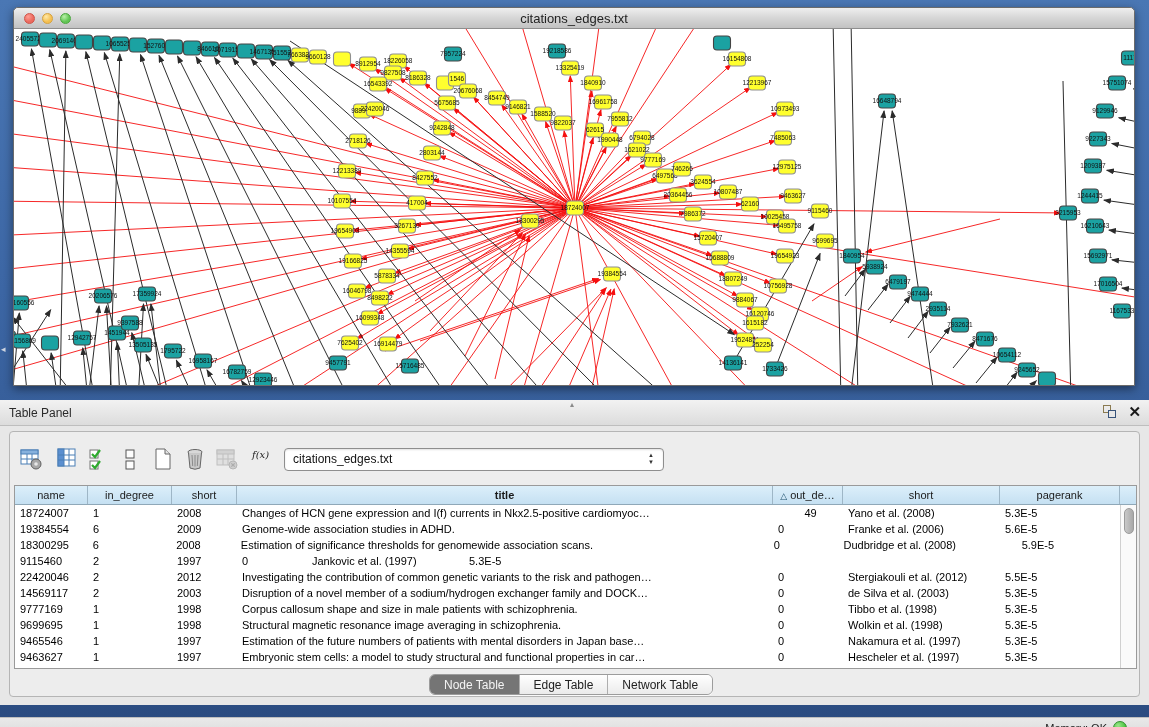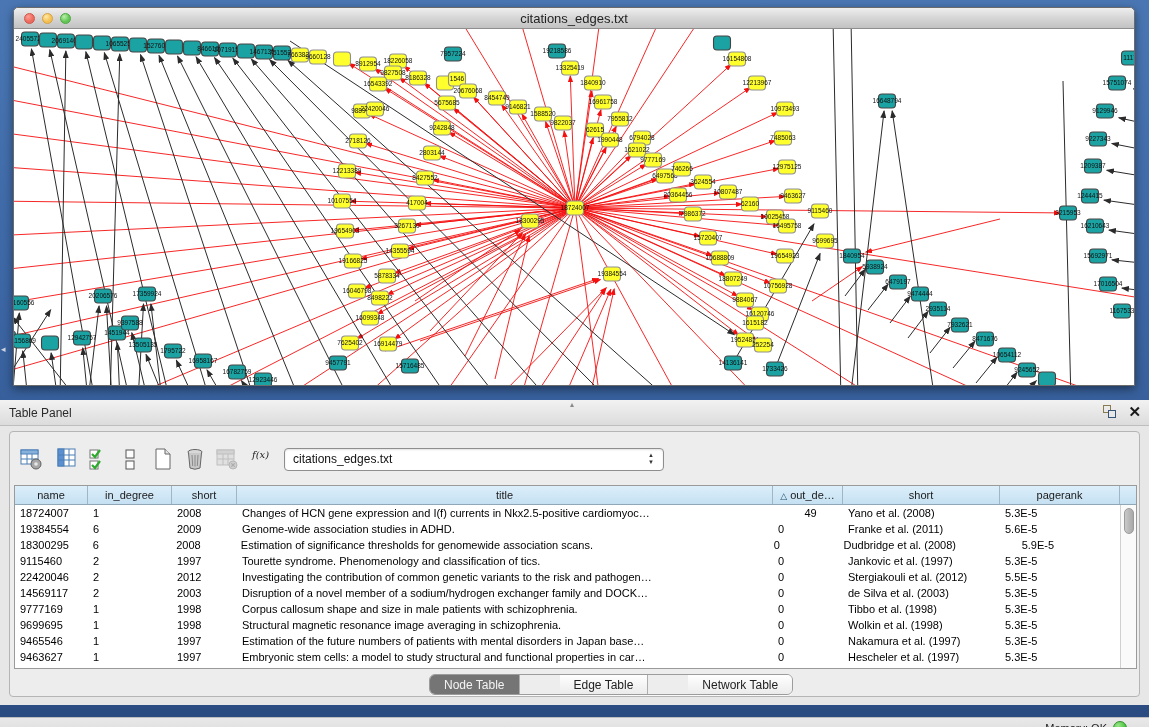--- a/index.html
+++ b/index.html
@@ -62,21 +62,21 @@
   .tr { display:flex; height:16px; }
   .td { font-size:11px; color:#000; line-height:16px; padding-left:5px;
     overflow:hidden; white-space:nowrap; }
   .vscroll { position:absolute; right:0; top:19px; bottom:0; width:16px;
     background:#fafafa; border-left:1px solid #d0d0d0; }
   .vthumb { position:absolute; left:2.5px; top:3px; width:10px; height:26px; border-radius:5px;
     background:linear-gradient(90deg,#c9c9c9,#a8a8a8); border:1px solid #9b9b9b; }
 
   .tabs { position:absolute; left:419px; top:242px; display:flex; height:21px;
     border:1px solid #9c9c9c; border-radius:6px; overflow:hidden;
-    box-shadow:0 1px 0 rgba(255,255,255,.7);gap:40px; }
+    box-shadow:0 1px 0 rgba(255,255,255,.7); }
   .tab { font-size:12px; padding:0 14px; line-height:20px; color:#222;
     background:linear-gradient(180deg,#ffffff,#ebebeb); border-right:1px solid #aeaeae; }
   .tab:last-child { border-right:none; }
   .tab.sel { background:#757575; color:#f4f4f4; }
 
   .statusbar { position:absolute; left:0; top:705px; width:1149px; height:22px;
     background:linear-gradient(180deg,#e9e9e9,#d9d9d9); border-top:1px solid #bfbfbf;margin-top:12px; }
   .mem { position:absolute; right:42px; top:4px; font-size:11px; color:#222; }
   .memdot { position:absolute; right:22px; top:3px; width:14px; height:14px; border-radius:50%;
     background:radial-gradient(circle at 35% 30%,#9ce58a,#44c33c 65%); border:1px solid #2f8f2b; }
@@ -607,58 +607,57 @@
           <span>citations_edges.txt</span>
           <span class="steppers">▲<br>▼</span>
         </div>
       </div>
 
       <div class="tframe">
         <div class="thead" id="thead">
             <div class="th" style="width: 73px;">name</div>
             <div class="th" style="width: 84px;">in_degree</div>
             <div class="th" style="width: 65px;">short</div>
-            <div class="th" style="width: 536px;">title</div>
+            <div class="th" style="width: 536px; font-weight: bold;">title</div>
             <div class="th" style="width: 70px;"><span class="sort">△</span>out_de…</div>
             <div class="th" style="width: 157px;">short</div>
             <div class="th" style="width: 120px;">pagerank</div>
           </div>
         <div class="tbody" id="tbody">
             <div class="tr">
               <div class="td" style="width: 73px;">18724007</div>
               <div class="td" style="width: 84px;">1</div>
               <div class="td" style="width: 65px;">2008</div>
               <div class="td" style="width: 536px;">Changes of HCN gene expression and I(f) currents in Nkx2.5-positive cardiomyoc…</div>
               <div class="td" style="width: 70px; text-align: center;">49</div>
               <div class="td" style="width: 157px;">Yano et al. (2008)</div>
               <div class="td" style="width: 120px;">5.3E-5</div>
             </div>
             <div class="tr">
               <div class="td" style="width: 73px;">19384554</div>
               <div class="td" style="width: 84px;">6</div>
               <div class="td" style="width: 65px;">2009</div>
               <div class="td" style="width: 536px;">Genome-wide association studies in ADHD.</div>
               <div class="td" style="width: 70px;">0</div>
-              <div class="td" style="width: 157px;">Franke et al. (2011)</div>
+              <div class="td" style="width: 157px;">Franke et al. (2006)</div>
               <div class="td" style="width: 120px;">5.6E-5</div>
             </div>
             <div class="tr">
               <div class="td" style="width: 73px;">18300295</div>
               <div class="td" style="width: 84px;">6</div>
               <div class="td" style="width: 65px;">2008</div>
               <div class="td" style="width: 536px;">Estimation of significance thresholds for genomewide association scans.</div>
               <div class="td" style="width: 70px;">0</div>
               <div class="td" style="width: 157px;">Dudbridge et al. (2008)</div>
               <div class="td" style="width: 120px; margin-left: 22px;">5.9E-5</div>
             </div>
             <div class="tr">
               <div class="td" style="width: 73px;">9115460</div>
               <div class="td" style="width: 84px;">2</div>
               <div class="td" style="width: 65px;">1997</div>
-              <div class="td" style="width: 536px;">Tourette syndrome. Phenomenology and classification of tics.</div>
               <div class="td" style="width: 70px;">0</div>
               <div class="td" style="width: 157px;">Jankovic et al. (1997)</div>
               <div class="td" style="width: 120px;">5.3E-5</div>
             </div>
             <div class="tr">
               <div class="td" style="width: 73px;">22420046</div>
               <div class="td" style="width: 84px;">2</div>
               <div class="td" style="width: 65px;">2012</div>
               <div class="td" style="width: 536px;">Investigating the contribution of common genetic variants to the risk and pathogen…</div>
               <div class="td" style="width: 70px;">0</div>

